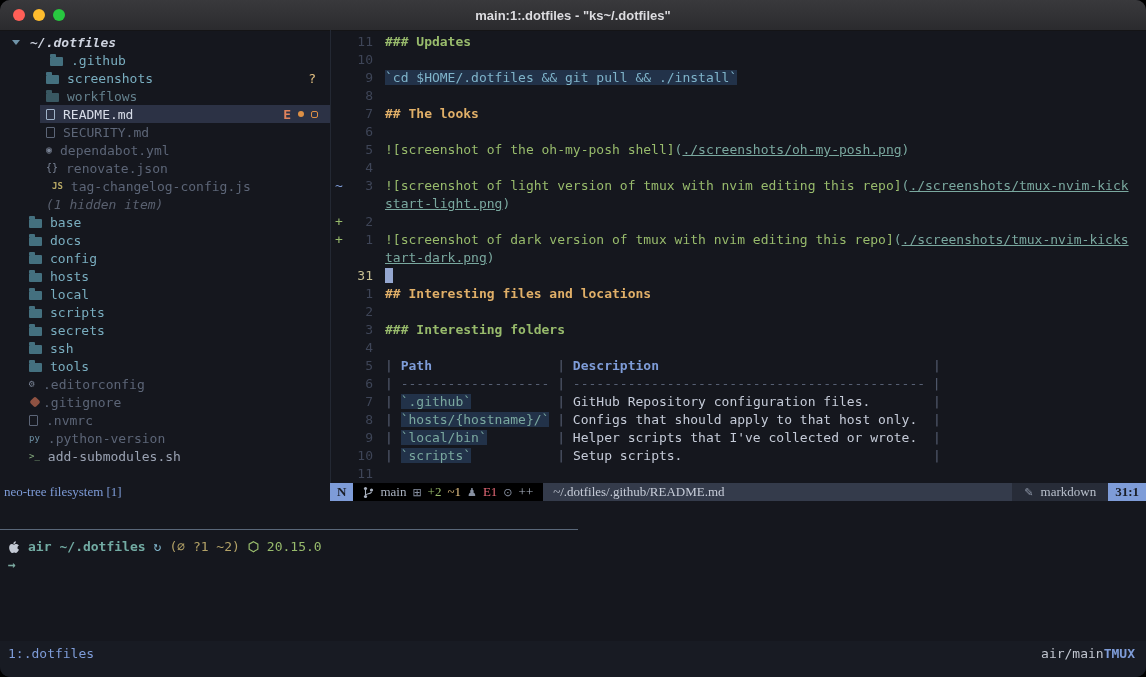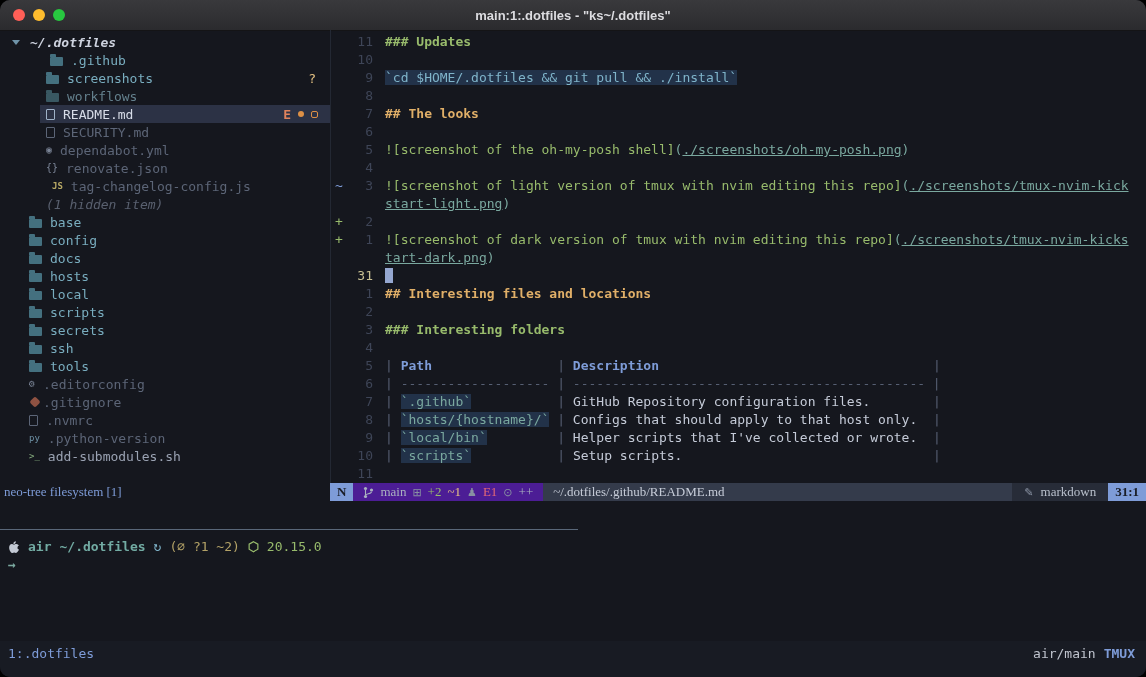--- a/index.html
+++ b/index.html
@@ -66,42 +66,42 @@
   .tp{color:#565f73;}
   .th{color:#7e9cd8;font-weight:700;}
   .td{color:#c5cbd8;}
   .tc{background:#223249;color:#7aa89f;}
   .sp{color:#c5cbd8;}
   .cursorblk{display:inline-block;width:8px;height:15px;background:#95a7d0;vertical-align:-3px;}
   
   .statusline{position:absolute;left:0;top:483px;right:0;height:18px;display:flex;align-items:stretch;font-family:Liberation Serif, serif;}
   .nt-status{width:330px;flex:none;color:#7e9cd8;padding-left:4px;line-height:18px;box-sizing:border-box;}
   .sl-badge{background:#7e9cd8;color:#191d26;font-weight:700;padding:0 7px;display:flex;align-items:center;}
-  .sl-a{background:#4c1d95;color:#aab2c0;display:flex;align-items:center;gap:6px;padding:0 10px;}
+  .sl-a{background:#000000;color:#aab2c0;display:flex;align-items:center;gap:6px;padding:0 10px;}
   .sl-a .g{color:#98bb6c;}
   .sl-a .y{color:#e6c384;}
   .sl-a .r{color:#e46876;}
   .sl-a .icn{color:#8891a2;font-size:11px;}
   .sl-pill{flex:1;background:#343b4b;color:#c6ccd8;display:flex;align-items:center;padding:0 10px;}
   .sl-b{background:#272c38;color:#b9c0cc;display:flex;align-items:center;gap:7px;padding:0 12px;}
   .sl-b .icn{color:#8891a2;font-size:11px;}
   
   .tmux-split{position:absolute;left:0;top:529px;width:578px;height:1px;background:#596779;}
   .prompt{position:absolute;left:8px;top:538px;height:17px;display:flex;align-items:center;gap:8px;}
   .p-host,.p-cwd{color:#72aba3;font-weight:700;}
   .p-sync{color:#7fb4ca;}
   .p-git{color:#b3a267;}
   .p-node{color:#98bb6c;}
   .prompt2{position:absolute;left:8px;top:557px;height:17px;}
   .p-arrow{color:#7aa89f;font-weight:700;}
   
   .tmuxbar{position:absolute;left:0;right:0;top:641px;bottom:0;background:#181b23;
     padding:5px 11px 0 8px;box-sizing:border-box;display:flex;justify-content:space-between;align-items:flex-start;}
   .tb-win{color:#7e9cd8;}
-  .tb-right{display:flex;gap:8px;color:#c0c5cf;}
+  .tb-right{display:flex;gap:0;color:#c0c5cf;}
   .tb-badge{color:#7e9cd8;font-weight:700;}
   svg{display:block;}
 </style>
 </head>
 <body>
 
 <div class="window">
 
   <div class="titlebar">
     <div class="tl">
@@ -157,25 +157,25 @@
       </div>
       <div class="trow note" style="padding-left: 46px;">
         <span class="lbl">(1 hidden item)</span>
       </div>
       <div class="trow dir" style="padding-left: 29px;">
         <span class="ic ic-folder"></span>
         <span class="lbl">base</span>
       </div>
       <div class="trow dir" style="padding-left: 29px;">
         <span class="ic ic-folder"></span>
+        <span class="lbl">docs</span>
+      </div>
+      <div class="trow dir" style="padding-left: 29px;">
+        <span class="ic ic-folder"></span>
         <span class="lbl">config</span>
-      </div>
-      <div class="trow dir" style="padding-left: 29px;">
-        <span class="ic ic-folder"></span>
-        <span class="lbl">docs</span>
       </div>
       <div class="trow dir" style="padding-left: 29px;">
         <span class="ic ic-folder"></span>
         <span class="lbl">hosts</span>
       </div>
       <div class="trow dir" style="padding-left: 29px;">
         <span class="ic ic-folder"></span>
         <span class="lbl">local</span>
       </div>
       <div class="trow dir" style="padding-left: 29px;">

